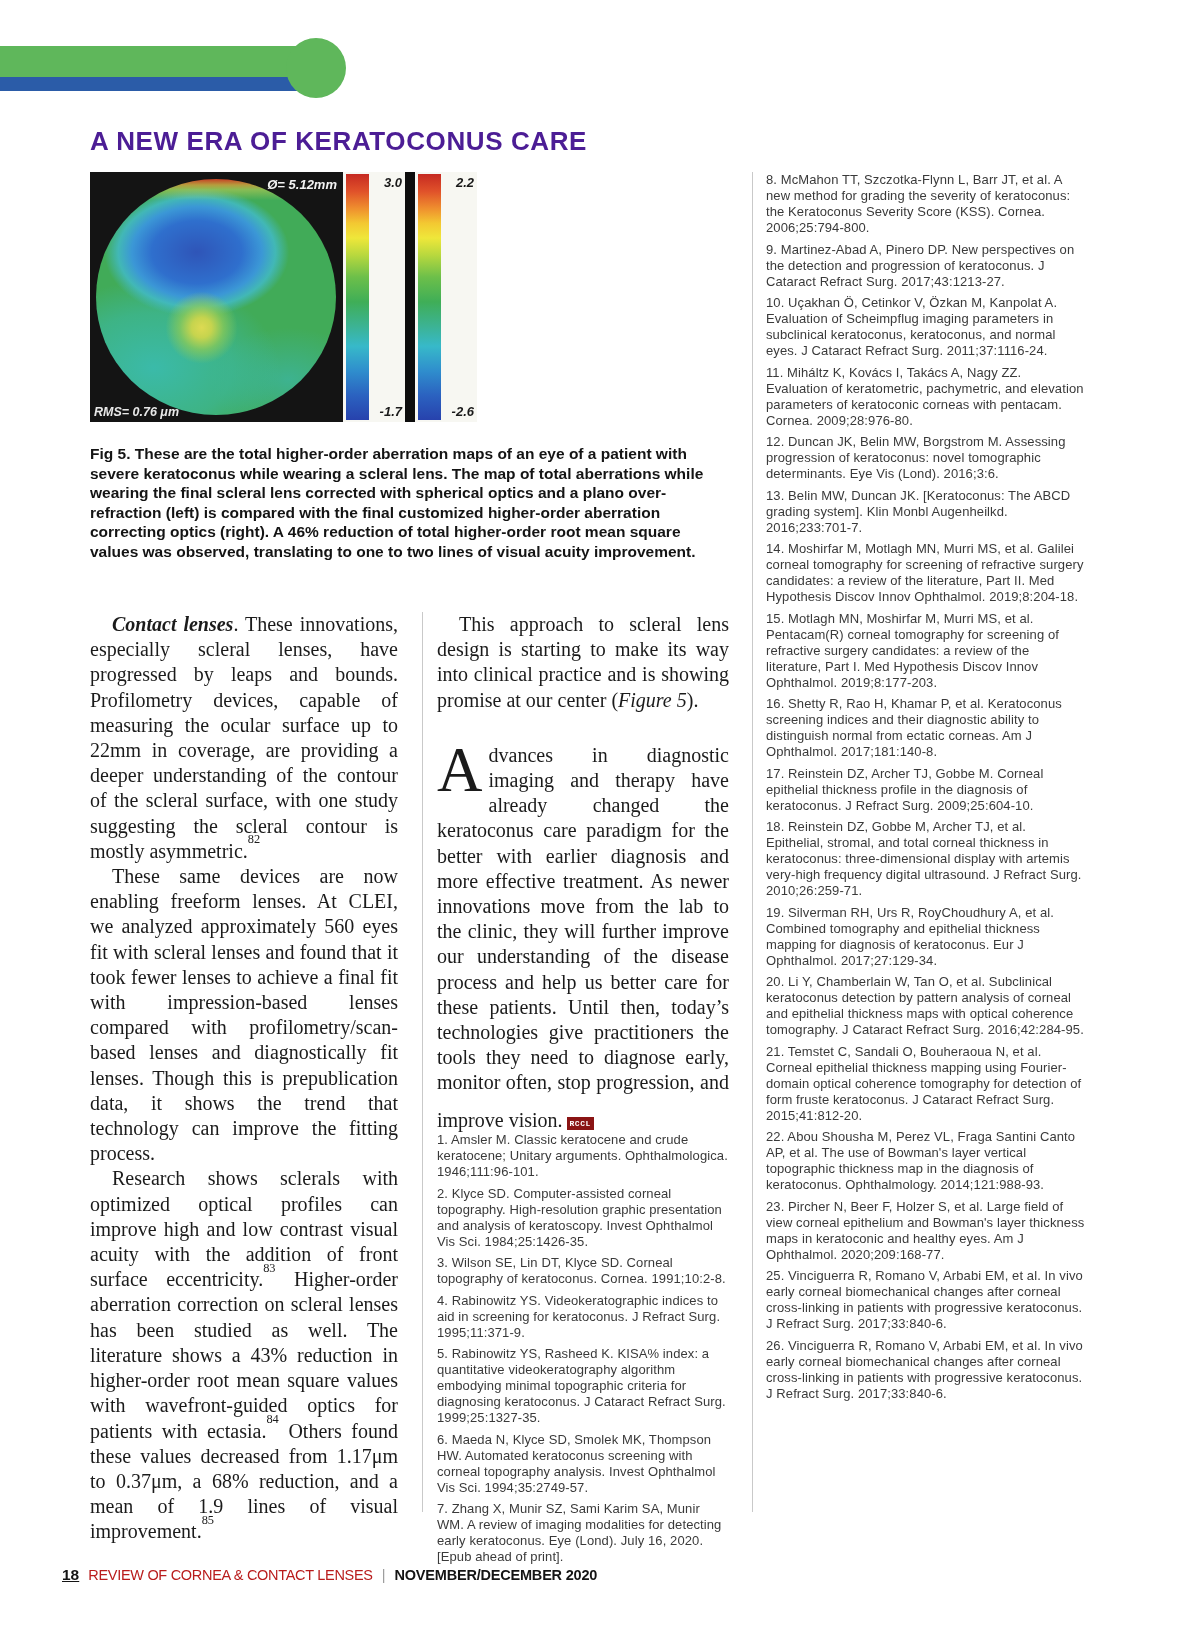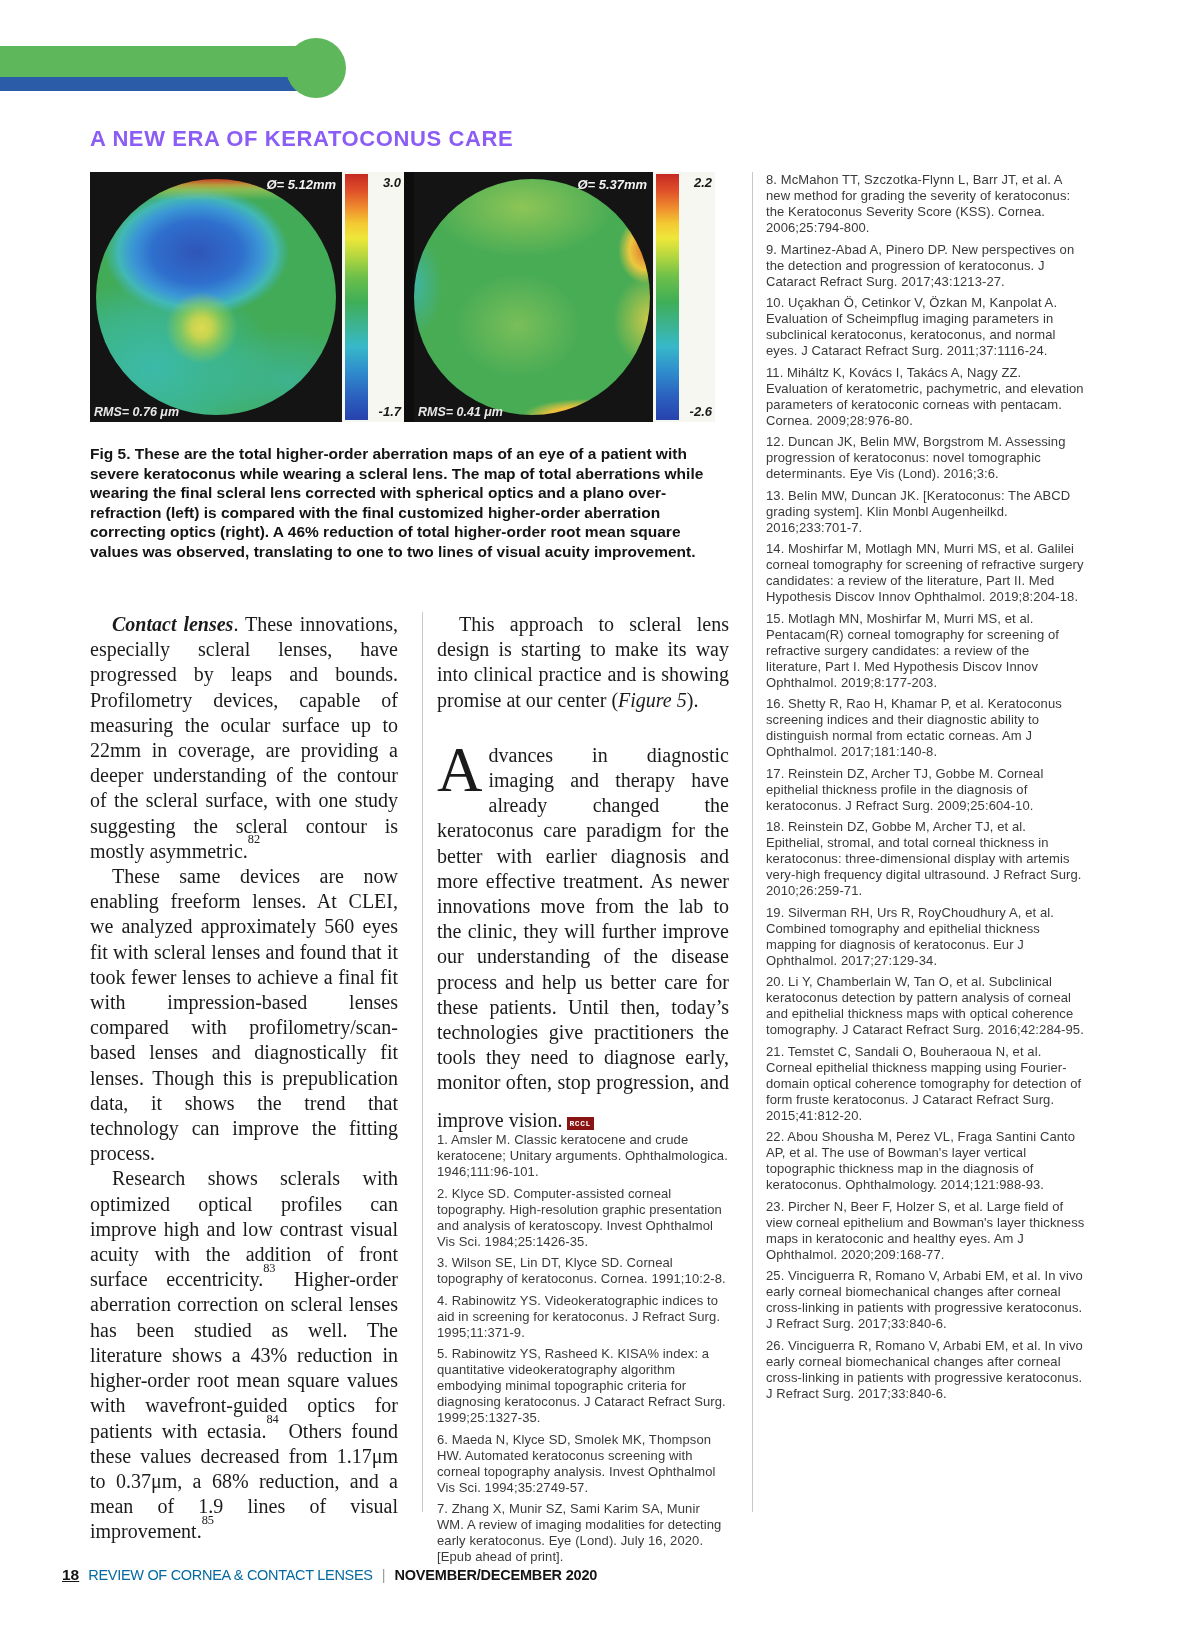--- a/index.html
+++ b/index.html
@@ -9,21 +9,21 @@
     overflow:hidden; font-family:"Liberation Serif", serif; color:#1b1b1b;
   }
   
   .deco-blue { position:absolute; left:0; top:77px; width:314px; height:14px; background:#2b5ca8; }
   .deco-green { position:absolute; left:0; top:46px; width:312px; height:31px; background:#5fb75b; }
   .deco-circle { position:absolute; left:286px; top:38px; width:60px; height:60px; border-radius:50%; background:#5fb75b; }
 
   .page-title {
     position:absolute; left:90px; top:126px; width:700px;
     font-family:"Liberation Sans", sans-serif; font-weight:bold;
-    font-size:22px; letter-spacing:0.6px; color:#8b5cf6;
+    font-size:26px; letter-spacing:0.6px; color:#4c1d95;
   }
 
   
   .figure { position:absolute; left:90px; top:172px; width:625px; height:250px; display:flex; }
   .panel-black { position:relative; background:#141414; height:250px; overflow:hidden; }
   .panel-left  { width:253px; }
   .panel-right { width:240px; }
   .map-ellipse { position:absolute; border-radius:50%; }
   .map-left {
     left:6px; top:7px; width:240px; height:236px;
@@ -106,21 +106,21 @@
   .refs-mid   { left:437px; top:1132px; width:292px; }
   .refs-right { left:766px; top:172px;  width:320px; }
 
   
   .footer {
     position:absolute; left:62px; top:1566px; width:900px;
     font-family:"Liberation Sans", sans-serif; font-size:14.5px; color:#141414;
     display:flex; align-items:baseline; gap:9px;
   }
   .footer .pnum { font-weight:bold; font-size:15.5px;text-decoration:underline; }
-  .footer .mag { color:#0369a1; letter-spacing:-0.3px; }
+  .footer .mag { color:#b91c1c; letter-spacing:-0.3px; }
   .footer .sep { color:#9a9a9a; font-weight:normal; }
   .footer .issue { font-weight:bold; letter-spacing:-0.2px; }
 </style>
 </head>
 <body>
 
 <div class="page">
 
   <div class="deco-blue"></div>
   <div class="deco-green"></div>
@@ -133,25 +133,20 @@
       <div class="map-ellipse map-left"></div>
       <div class="map-label-top">Ø= 5.12mm</div>
       <div class="map-label-bottom">RMS= 0.76 μm</div>
     </div>
     <div class="cbar-strip">
       <div class="cbar"></div>
       <div class="cbar-max">3.0</div>
       <div class="cbar-min">-1.7</div>
     </div>
     <div class="fig-gap"></div>
-    <div class="panel-black panel-right">
-      <div class="map-ellipse map-right"></div>
-      <div class="map-label-top">Ø= 5.37mm</div>
-      <div class="map-label-bottom">RMS= 0.41 μm</div>
-    </div>
     <div class="cbar-strip">
       <div class="cbar"></div>
       <div class="cbar-max">2.2</div>
       <div class="cbar-min">-2.6</div>
     </div>
   </div>
 
   <p class="fig-caption">Fig 5. These are the total higher-order aberration maps of an eye of a patient with severe keratoconus while wearing a scleral lens. The map of total aberrations while wearing the final scleral lens corrected with spherical optics and a plano over-refraction (left) is compared with the final customized higher-order aberration correcting optics (right). A 46% reduction of total higher-order root mean square values was observed, translating to one to two lines of visual acuity improvement.</p>
 
   <div class="rule rule-1"></div>

